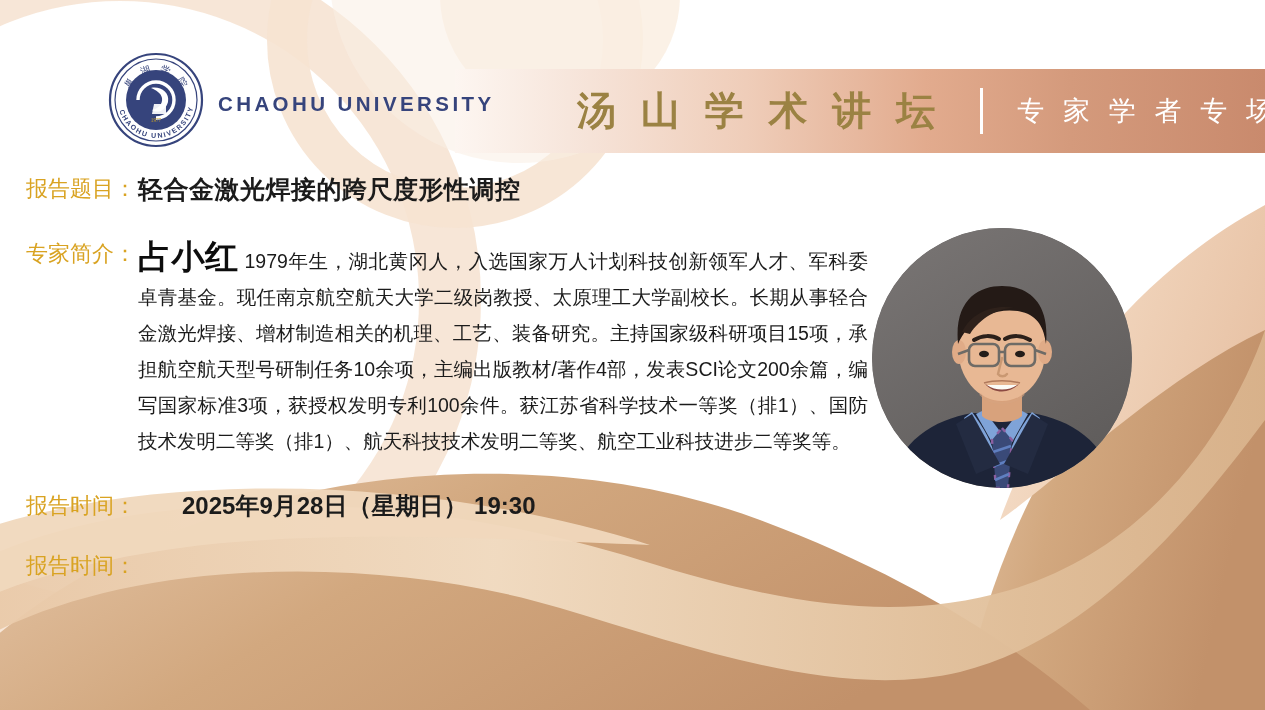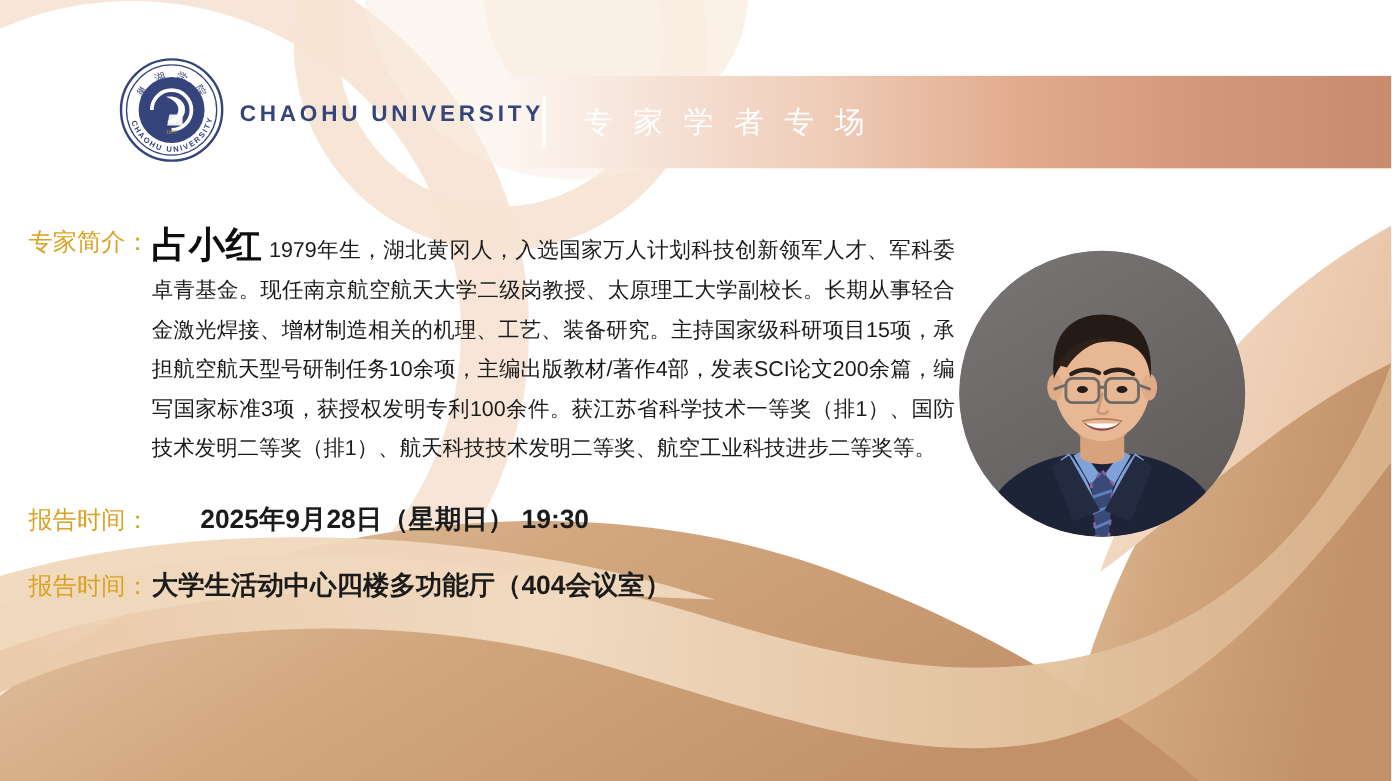--- a/index.html
+++ b/index.html
@@ -240,20 +240,21 @@
       <path d="M -20 530
                C 160 470, 430 475, 650 545
                C 520 540, 330 528, 180 548
                C 90 560, 20 582, -20 600 Z" fill="#f0d8bd" opacity="0.95"></path>
     </g>
   </svg>
 
   <div class="header">
 
     <div class="banner">
+      <span class="banner-main">汤 山 学 术 讲 坛</span>
       <span class="banner-sep"></span>
       <span class="banner-sub">专 家 学 者 专 场</span>
     </div>
 
     <div class="logo-wrap">
       <div class="seal">
         <svg viewBox="0 0 96 96" width="96" height="96">
           <circle cx="48" cy="48" r="46" fill="#ffffff" stroke="#36447c" stroke-width="2.2"></circle>
           <circle cx="48" cy="48" r="41" fill="#ffffff" stroke="#36447c" stroke-width="1.2"></circle>
           <circle cx="48" cy="48" r="30" fill="#36447c"></circle>
@@ -272,36 +273,39 @@
         </svg>
       </div>
       <div class="logo-text">
         <div class="logo-en">CHAOHU  UNIVERSITY</div>
       </div>
     </div>
   </div>
 
   <div class="content">
 
+    <div class="row title-row">
+      <span class="label">报告题目：</span>
+      <span class="title-value">轻合金激光焊接的跨尺度形性调控</span>
+    </div>
 
     <div class="row bio-row">
       <span class="label">专家简介：</span>
       <div class="bio-body">
         <span class="bio-name">占小红</span><span class="bio-text">1979年生，湖北黄冈人，入选国家万人计划科技创新领军人才、军科委卓青基金。现任南京航空航天大学二级岗教授、太原理工大学副校长。长期从事轻合金激光焊接、增材制造相关的机理、工艺、装备研究。主持国家级科研项目15项，承担航空航天型号研制任务10余项，主编出版教材/著作4部，发表SCI论文200余篇，编写国家标准3项，获授权发明专利100余件。获江苏省科学技术一等奖（排1）、国防技术发明二等奖（排1）、航天科技技术发明二等奖、航空工业科技进步二等奖等。</span>
       </div>
     </div>
 
     <div class="row meta-row first">
       <span class="label">报告时间：</span>
       <span class="meta-value">2025年9月28日（星期日） 19:30</span>
     </div>
 
     <div class="row meta-row">
       <span class="label">报告时间：</span>
-      <span class="meta-value">大学生活动中心四楼多功能厅（404会议室）</span>
     </div>
 
   </div>
 
   <div class="portrait">
     <svg viewBox="0 0 260 260" width="260" height="260">
       <defs>
         <clipPath id="circClip">
             <circle cx="130" cy="130" r="130"></circle>
           </clipPath>

